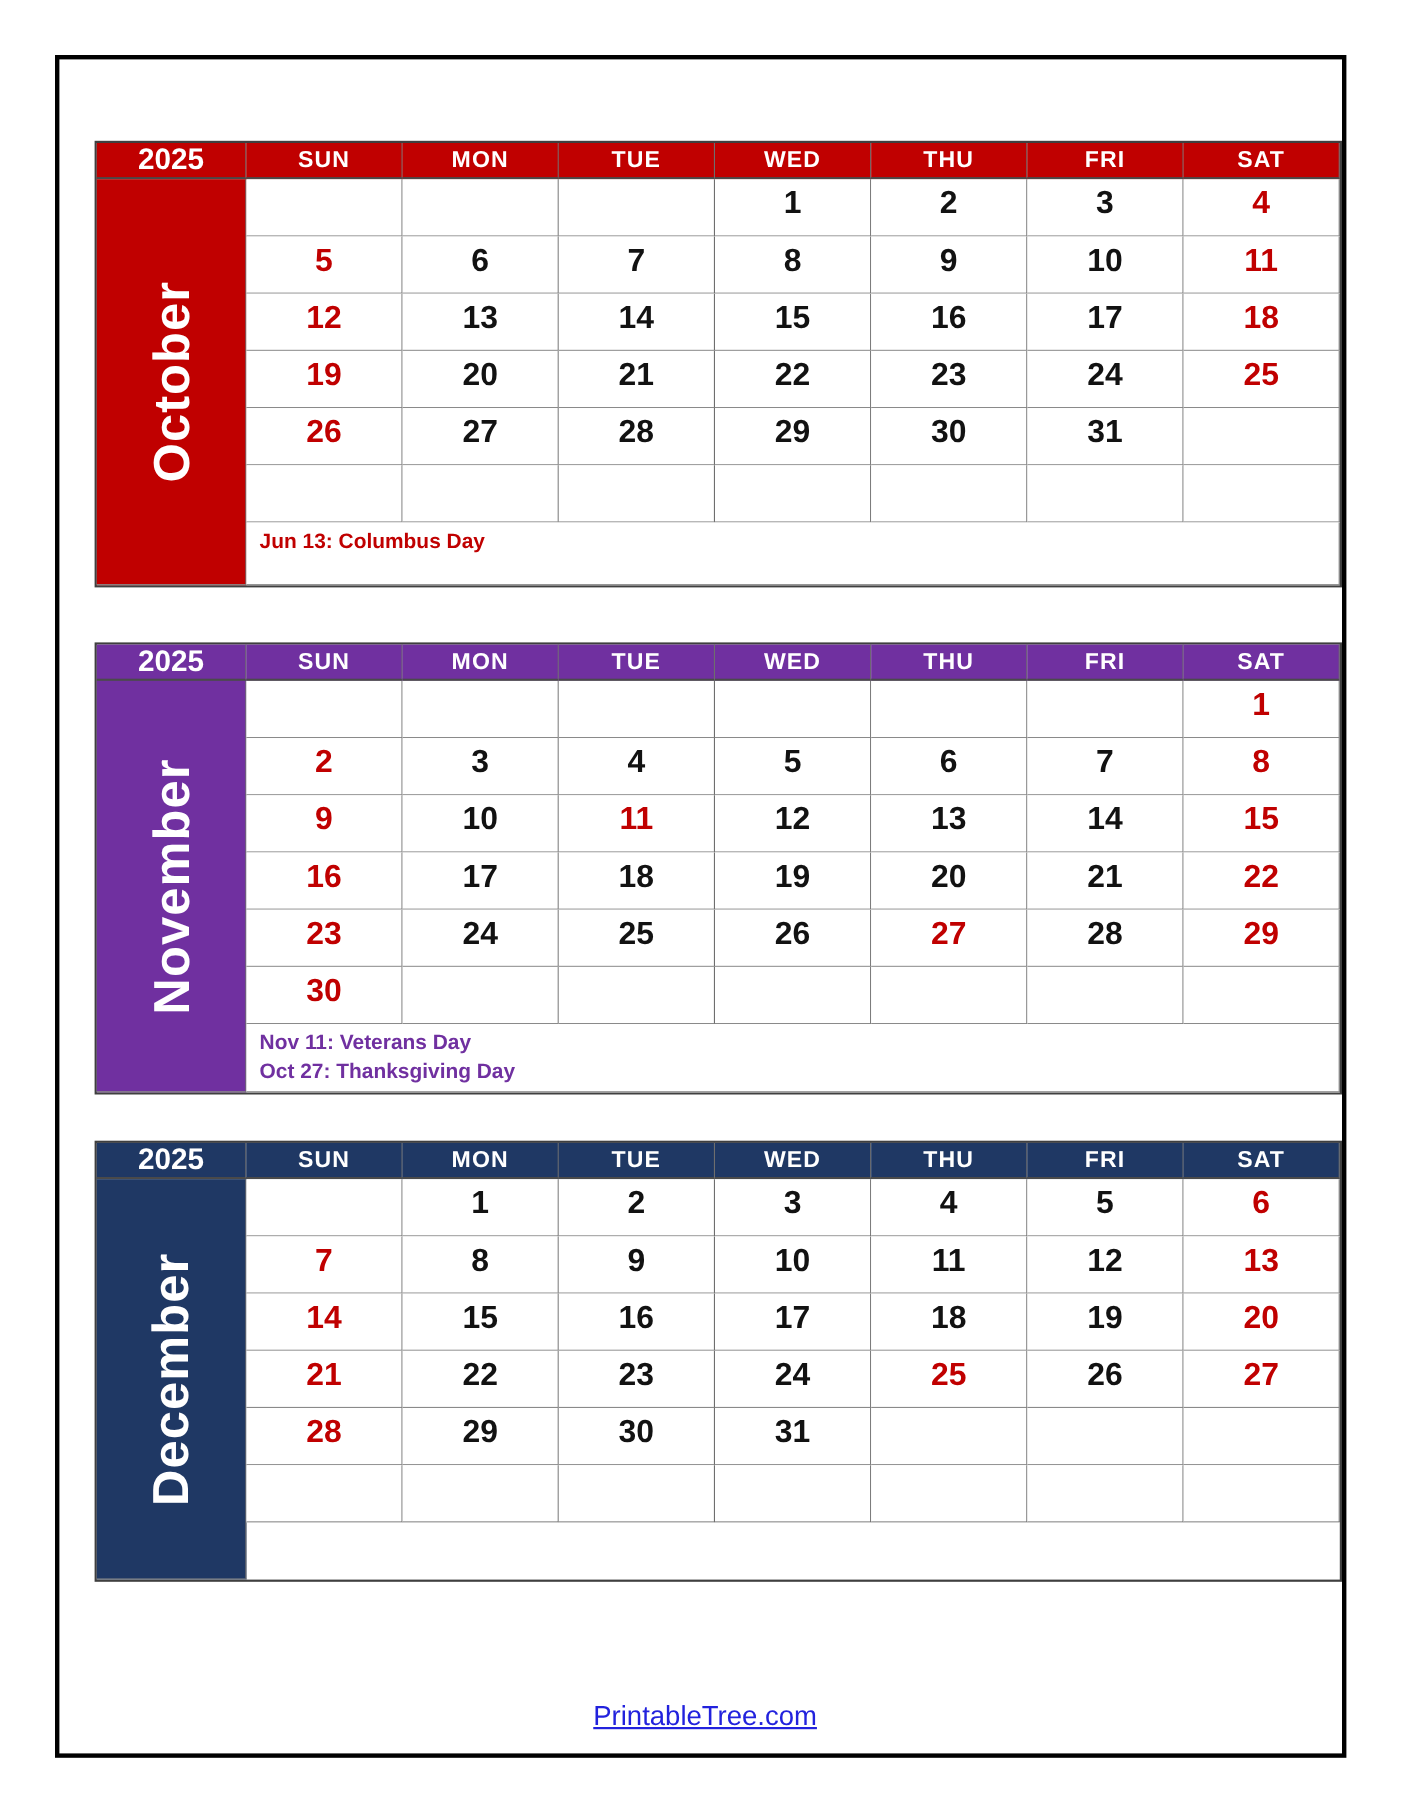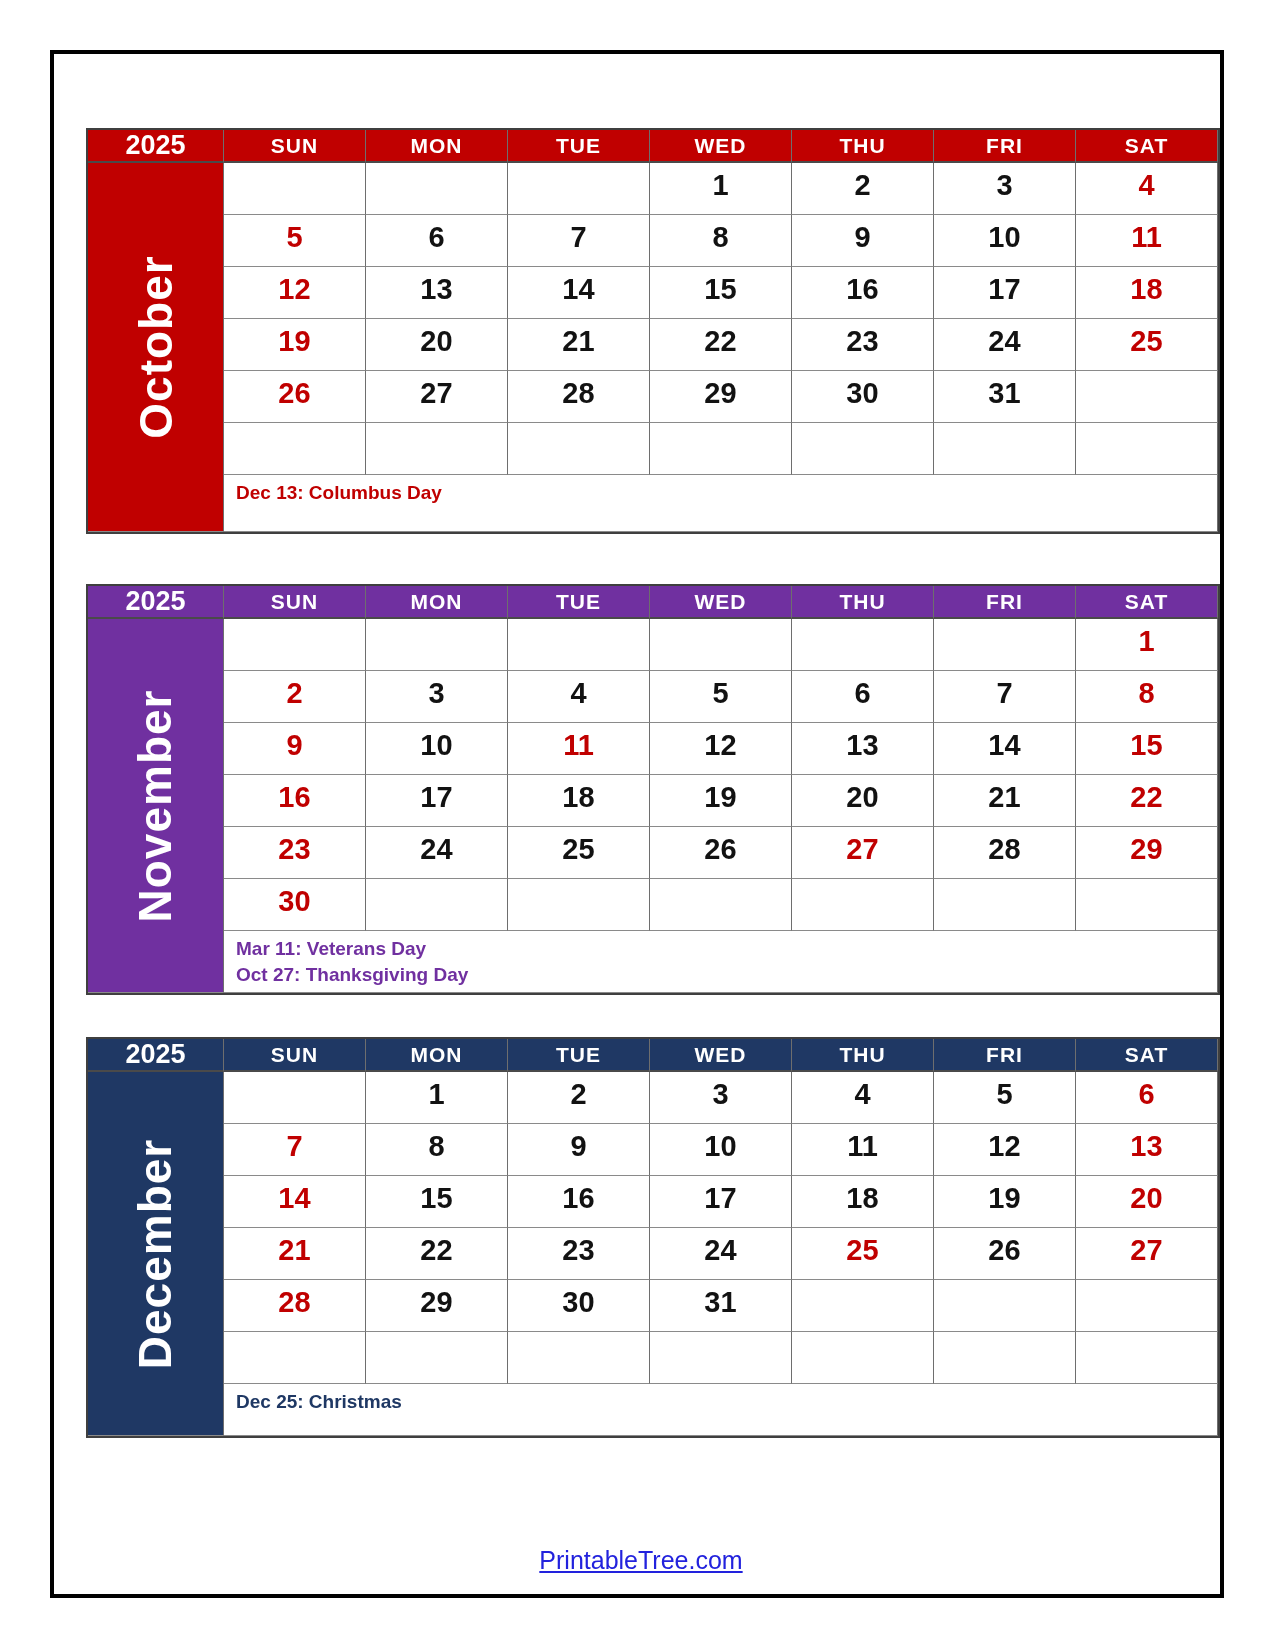--- a/index.html
+++ b/index.html
@@ -142,21 +142,21 @@
       <div class="cell num">31</div>
       <div class="cell num"></div>
       <div class="cell num"></div>
       <div class="cell num"></div>
       <div class="cell num"></div>
       <div class="cell num"></div>
       <div class="cell num"></div>
       <div class="cell num"></div>
       <div class="cell num"></div>
       <div class="cell holiday" style="color: rgb(192, 0, 0);">
-        <div class="holiday-line">Dec 13: Columbus Day</div>
+        <div class="holiday-line">Jun 13: Columbus Day</div>
       </div>
     </section>
     <section class="month" style="top: 584px; --theme: #7030A0; grid-template-rows: 33px repeat(6, 52px) 62px;">
       <div class="cell head year-cell">2025</div>
       <div class="cell head day-head">SUN</div>
       <div class="cell head day-head">MON</div>
       <div class="cell head day-head">TUE</div>
       <div class="cell head day-head">WED</div>
       <div class="cell head day-head">THU</div>
       <div class="cell head day-head">FRI</div>
@@ -200,21 +200,21 @@
       <div class="cell num">28</div>
       <div class="cell num red">29</div>
       <div class="cell num red">30</div>
       <div class="cell num"></div>
       <div class="cell num"></div>
       <div class="cell num"></div>
       <div class="cell num"></div>
       <div class="cell num"></div>
       <div class="cell num"></div>
       <div class="cell holiday" style="color: rgb(112, 48, 160);">
-        <div class="holiday-line">Mar 11: Veterans Day</div>
+        <div class="holiday-line">Nov 11: Veterans Day</div>
         <div class="holiday-line">Oct 27: Thanksgiving Day</div>
       </div>
     </section>
     <section class="month" style="top: 1037px; --theme: #1F3864; grid-template-rows: 33px repeat(6, 52px) 52px;">
       <div class="cell head year-cell">2025</div>
       <div class="cell head day-head">SUN</div>
       <div class="cell head day-head">MON</div>
       <div class="cell head day-head">TUE</div>
       <div class="cell head day-head">WED</div>
       <div class="cell head day-head">THU</div>
@@ -258,21 +258,18 @@
       <div class="cell num"></div>
       <div class="cell num"></div>
       <div class="cell num"></div>
       <div class="cell num"></div>
       <div class="cell num"></div>
       <div class="cell num"></div>
       <div class="cell num"></div>
       <div class="cell num"></div>
       <div class="cell num"></div>
       <div class="cell num"></div>
-      <div class="cell holiday" style="color: rgb(31, 56, 100);">
-        <div class="holiday-line">Dec 25: Christmas</div>
-      </div>
     </section>
   </div>
 
 <div class="footer">
   <a style="color: rgb(34, 34, 221);">PrintableTree.com</a>
 </div>
 
 </body></html>

